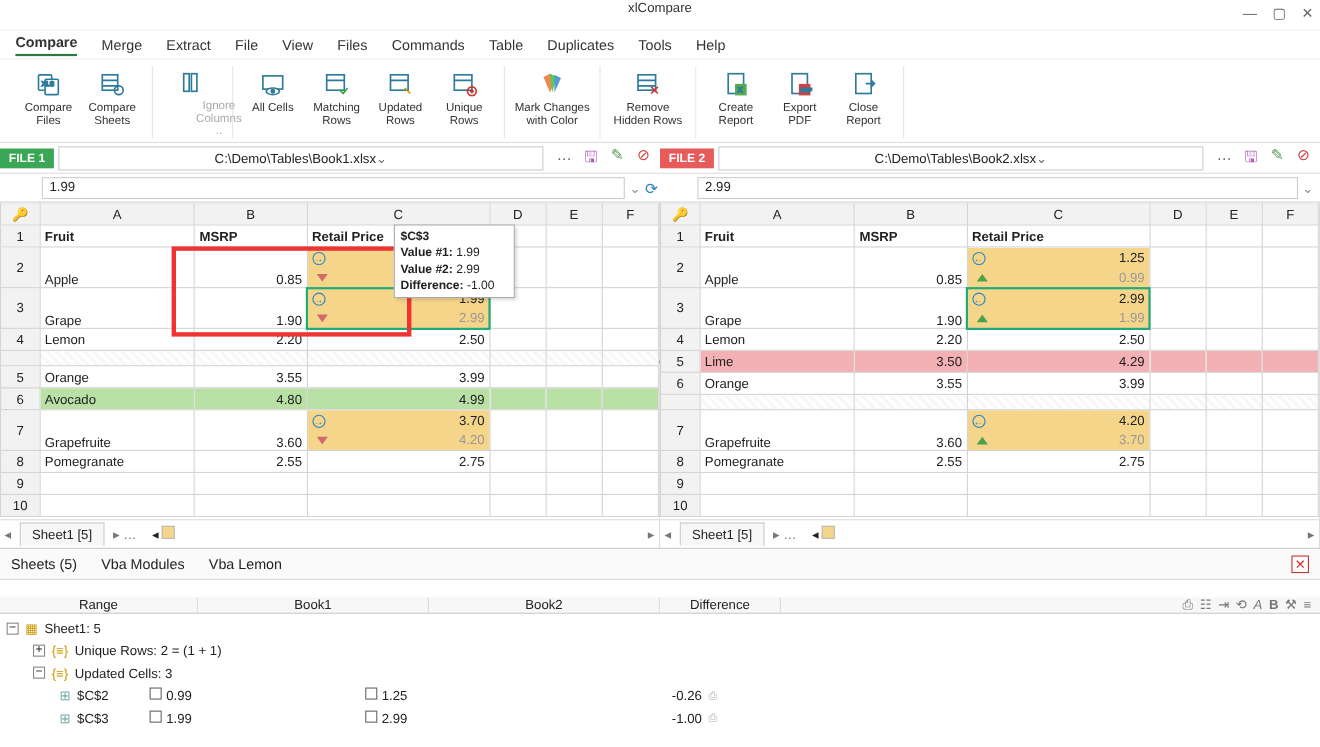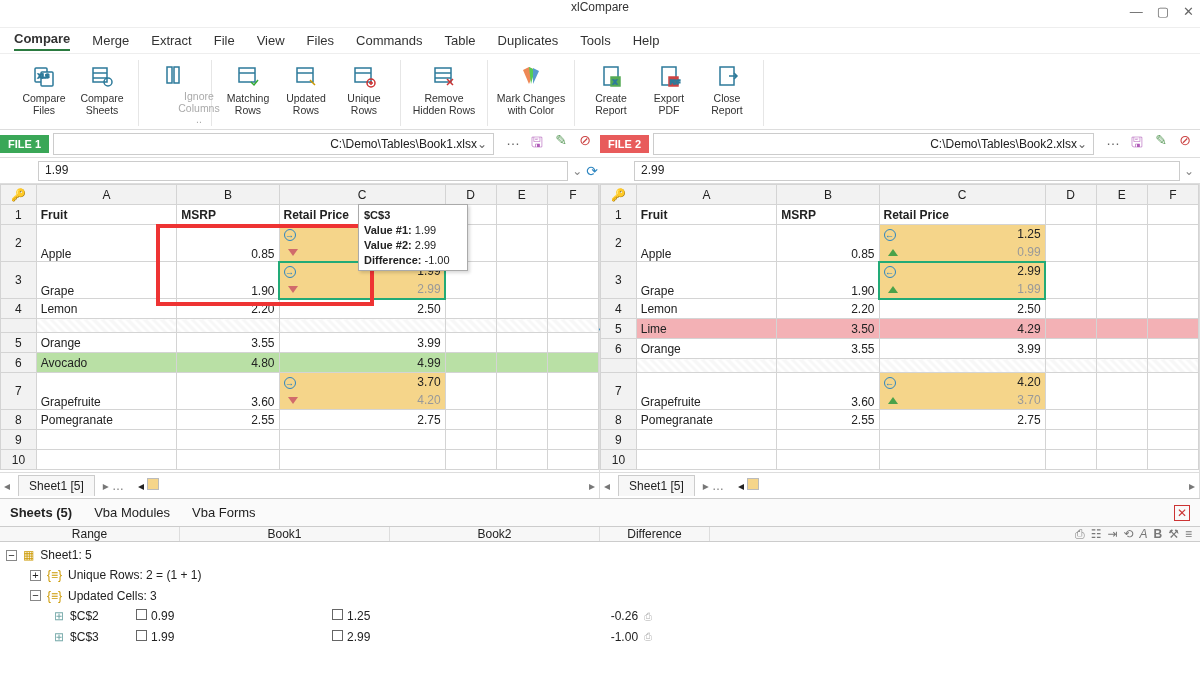--- a/index.html
+++ b/index.html
@@ -20,21 +20,21 @@
 .rbtn .ricon { width:28px; height:28px; display:flex; align-items:center; justify-content:center; font-size:20px; color:#2d7a9a;}
 .rbtn .rlabel { font-size:10.5px; text-align:center; line-height:1.1; color:#333;}
 .rbtn.disabled .rlabel { color:#aaa;margin-left:48px;}
 .rbtn.disabled .ricon { color:#bbb;}
 .rbtn.wide { width:70px; }
 
 .filebar { height:28px; display:flex; align-items:center; border-bottom:1px solid #ddd;}
 .filechip { padding:3px 8px; font-size:11px; font-weight:600; color:#fff;}
 .filechip.f1 { background:#3aa757;}
 .filechip.f2 { background:#e85b5b;}
-.filepath { flex:1; border:1px solid #ccc; height:22px; margin:0 4px; padding:2px 6px; font-size:12px; display:flex; align-items:center; justify-content:flex-end; background:#fff;}
+.filepath { flex:1; border:1px solid #ccc; height:22px; margin:0 4px; padding:2px 6px; font-size:12px; display:flex; align-items:center; justify-content:center; background:#fff;}
 .filepath .chev { color:#666; }
 .mini-tools { display:flex; gap:6px; padding:0 6px; color:#666; font-size:14px;}
 .mini-tools span { width:18px; text-align:center;}
 
 .formulabar { height:26px; display:flex; align-items:center; border-bottom:1px solid #ddd; gap:4px; padding:0 6px;}
 .fcell { flex:1; border:1px solid #ccc; height:20px; padding:1px 6px; font-size:12px;}
 .syncicon { color:#2E86C1; font-size:14px; }
 
 .split { display:flex; height:314px; }
 .pane { flex:1; display:flex; flex-direction:column; border-right:1px solid #ddd;}
@@ -57,21 +57,21 @@
 .sidechev { position:absolute; left:-2px; top:120px; color:#2E86C1; font-size:15px;}
 
 .sheet-tabs { height:26px; display:flex; align-items:center; border-top:1px solid #ddd; padding:0 4px; gap:8px; font-size:12px;}
 .sheet-tabs .tab { border:1px solid #ccc; border-bottom:none; padding:3px 10px; background:#f7f7f7;}
 .sheet-tabs .navs { display:flex; gap:6px; color:#777;}
 .sheet-tabs .scroll-r { margin-left:auto; color:#777;}
 .sheet-tabs .sq { width:12px;height:12px; background:#f5d58a; border:1px solid #bbb; display:inline-block;}
 
 .bottom-tabs { height:28px; display:flex; align-items:center; padding:0 10px; gap:22px; border-top:1px solid #ccc; background:#fafafa; position:relative;}
 .bottom-tabs .bt { font-size:13px;}
-.bottom-tabs .bt.active { font-weight:700;}
+.bottom-tabs .bt.active { font-weight:400;}
 .bottom-tabs .close { position:absolute; right:10px; color:#c33; border:1px solid #c33; width:16px; height:16px; text-align:center; line-height:14px; font-size:12px;}
 
 .summary { display:flex; height:120px; border-top:1px solid #ccc;}
 .legend { width:178px; border-right:1px solid #ccc;}
 .legend table { width:100%; border-collapse:collapse;}
 .legend td { border:1px solid #ccc; padding:3px 6px; font-size:12px;}
 .legend .cnt { text-align:center; width:28px;}
 
 .detail { flex:1; display:flex; flex-direction:column;}
 .dhdr { display:flex; height:22px; border-bottom:1px solid #ccc; background:#f7f7f7; font-size:12px; align-items:center;}
@@ -144,20 +144,30 @@
             <rect x="11" y="4" width="5" height="16"></rect>
           </svg>
         </div>
         <div class="rlabel">Ignore<br>Columns ..</div>
       </div>
     </div>
     <div class="rgroup">
       <div class="rbtn">
         <div class="ricon">
           <svg class="ic" viewBox="0 0 24 24" fill="none" stroke="#2d7a9a" stroke-width="1.5">
+            <rect x="3" y="5" width="18" height="12"></rect>
+            <ellipse cx="12" cy="19" rx="6" ry="3" fill="#fff"></ellipse>
+            <circle cx="12" cy="19" r="1.5" fill="#2d7a9a"></circle>
+          </svg>
+        </div>
+        <div class="rlabel">All Cells</div>
+      </div>
+      <div class="rbtn">
+        <div class="ricon">
+          <svg class="ic" viewBox="0 0 24 24" fill="none" stroke="#2d7a9a" stroke-width="1.5">
             <rect x="3" y="4" width="16" height="14"></rect>
             <line x1="3" y1="9" x2="19" y2="9"></line>
             <path d="M15 18l3 3 4-5" stroke="#3a3"></path>
           </svg>
         </div>
         <div class="rlabel">Matching<br>Rows</div>
       </div>
       <div class="rbtn">
         <div class="ricon">
           <svg class="ic" viewBox="0 0 24 24" fill="none" stroke="#2d7a9a" stroke-width="1.5">
@@ -177,39 +187,39 @@
             <path d="M19 17v4M17 19h4" stroke="#c33"></path>
           </svg>
         </div>
         <div class="rlabel">Unique<br>Rows</div>
       </div>
     </div>
     <div class="rgroup">
       <div class="rbtn wide">
         <div class="ricon">
           <svg class="ic" viewBox="0 0 24 24" fill="none" stroke="#2d7a9a" stroke-width="1.5">
+            <path d="M4 6l6-3 6 3-6 14z" fill="#e85" stroke="none"></path>
+            <path d="M10 3l6 3-4 14z" fill="#5c5" stroke="none"></path>
+            <path d="M14 4l6 3-6 13z" fill="#59c" stroke="none"></path>
+          </svg>
+        </div>
+        <div class="rlabel">Mark Changes<br>with Color</div>
+      </div>
+    </div>
+    <div class="rgroup">
+      <div class="rbtn wide">
+        <div class="ricon">
+          <svg class="ic" viewBox="0 0 24 24" fill="none" stroke="#2d7a9a" stroke-width="1.5">
             <rect x="3" y="4" width="16" height="14"></rect>
             <line x1="3" y1="9" x2="19" y2="9"></line>
             <line x1="3" y1="14" x2="19" y2="14"></line>
             <path d="M15 15l6 6M21 15l-6 6" stroke="#c33"></path>
           </svg>
         </div>
         <div class="rlabel">Remove<br>Hidden Rows</div>
-      </div>
-    </div>
-    <div class="rgroup">
-      <div class="rbtn wide">
-        <div class="ricon">
-          <svg class="ic" viewBox="0 0 24 24" fill="none" stroke="#2d7a9a" stroke-width="1.5">
-            <path d="M4 6l6-3 6 3-6 14z" fill="#e85" stroke="none"></path>
-            <path d="M10 3l6 3-4 14z" fill="#5c5" stroke="none"></path>
-            <path d="M14 4l6 3-6 13z" fill="#59c" stroke="none"></path>
-          </svg>
-        </div>
-        <div class="rlabel">Mark Changes<br>with Color</div>
       </div>
     </div>
     <div class="rgroup">
       <div class="rbtn">
         <div class="ricon">
           <svg class="ic" viewBox="0 0 24 24" fill="none" stroke="#2d7a9a" stroke-width="1.5">
             <rect x="5" y="3" width="14" height="18"></rect>
             <rect x="12" y="13" width="9" height="9" fill="#5a5" stroke="#5a5"></rect>
             <text x="14" y="20" font-size="6" fill="#fff">X</text>
           </svg>
@@ -603,26 +613,26 @@
       <span class="navs">▸ …</span>
       <span style="margin-left:6px;">◂ <span class="sq"></span></span>
       <span class="scroll-r">▸</span>
     </div>
   </div>
 </div>
 
 <div class="bottom-tabs" id="bottomtabs">
   <span class="bt active">Sheets (5)</span>
     <span class="bt">Vba Modules</span>
-    <span class="bt">Vba Forms</span>
+    <span class="bt">Vba Lemon</span>
     <span class="close">✕</span>
 </div>
 
 <div class="summary">
-  <div class="detail" style="position:relative;">
+  <div class="detail" style="position:relative;margin-top:16px;">
     <div class="dhdr">
       <div class="c" style="width:180px;">Range</div>
       <div class="c" style="width:210px;">Book1</div>
       <div class="c" style="width:210px;">Book2</div>
       <div class="c" style="width:110px;">Difference</div>
       <div class="tools">
         <span>⎙</span>
         <span>☷</span>
         <span>⇥</span>
         <span>⟲</span>

